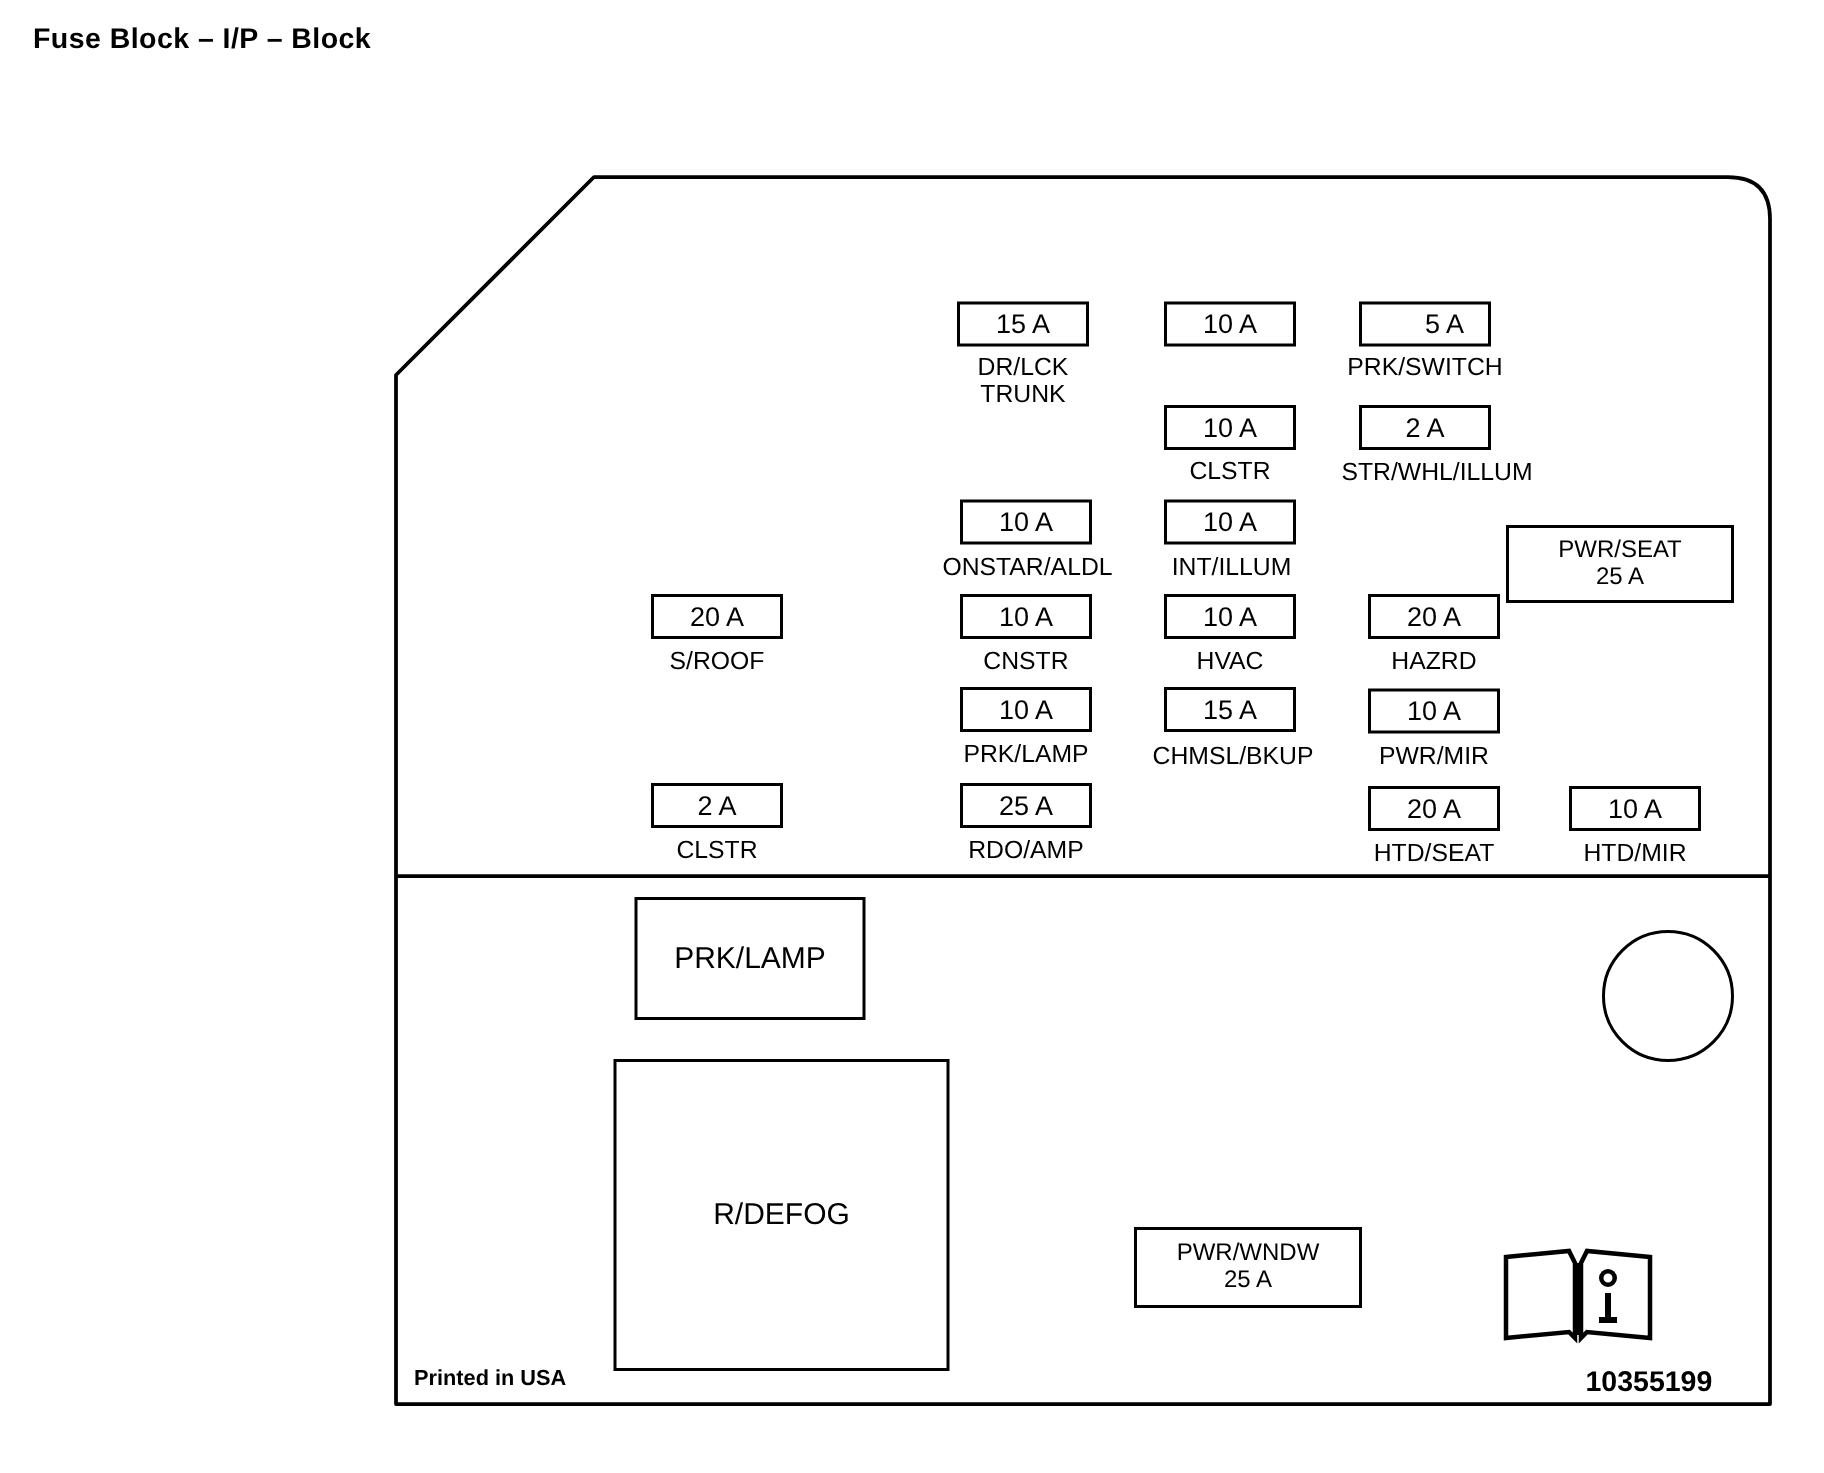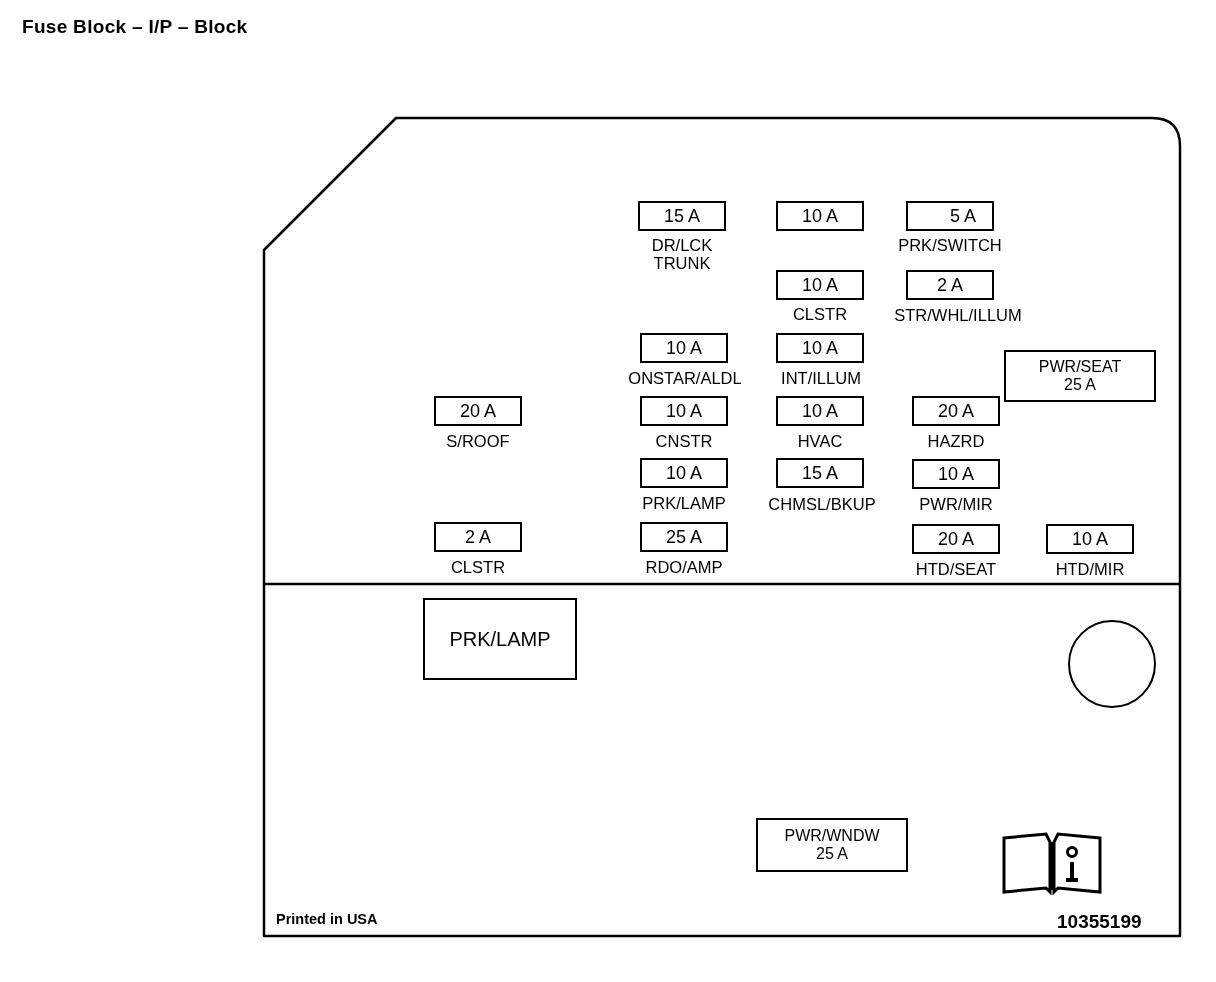--- a/index.html
+++ b/index.html
@@ -104,20 +104,23 @@
   <svg class="outline-svg" viewBox="0 0 1216 982">
     <path d="M 264 258 L 264 250 L 396 118 L 1152 118 Q 1180 118 1180 146 L 1180 936 L 264 936 Z" fill="#ffffff" stroke="#000000" stroke-width="2.5" stroke-linejoin="round"></path>
     <line x1="264" y1="584" x2="1180" y2="584" stroke="#000000" stroke-width="2.5"></line>
   </svg>
 
 
   <div class="box big" style="left:423px; top:598px; width:154px; height:82px;">
     <span>PRK/LAMP</span>
   </div>
 
+  <div class="box big" style="left:409px; top:706px; width:224px; height:208px;">
+    <span>R/DEFOG</span>
+  </div>
 
   <div class="box" style="left:1004px; top:350px; width:152px; height:52px;">
     <span class="amp">PWR/SEAT</span>
     <span class="amp">25 A</span>
   </div>
 
   <div class="box" style="left:756px; top:818px; width:152px; height:54px;">
     <span class="amp">PWR/WNDW</span>
     <span class="amp">25 A</span>
   </div>

